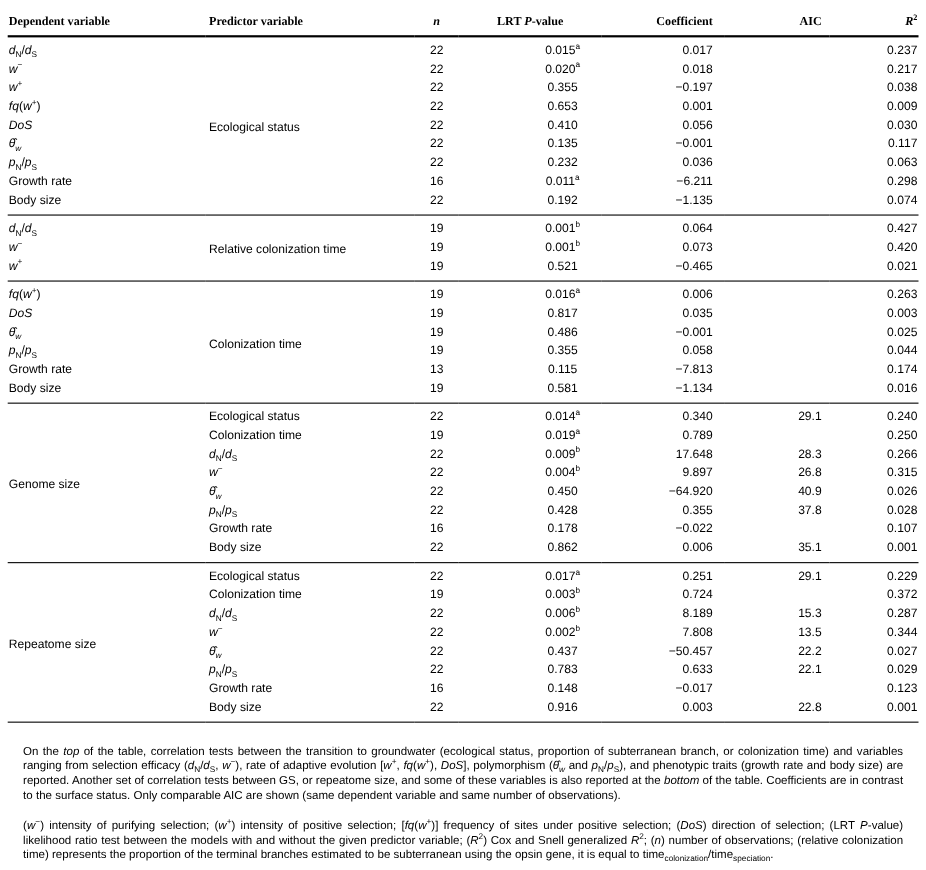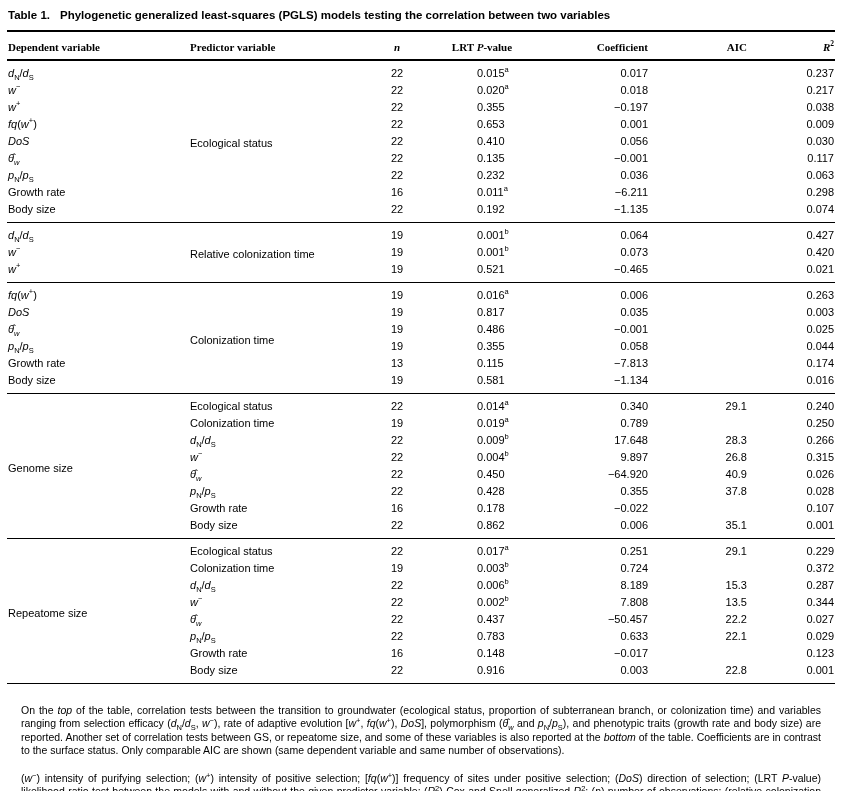--- a/index.html
+++ b/index.html
@@ -30,43 +30,40 @@
     font-family: Liberation Serif, serif;
   }
   td { font-size: 11px; line-height: 15px; white-space: nowrap; }
   tbody tr:first-child td { padding-top: 5px; }
   tbody tr:last-child td { padding-bottom: 5px; }
 
   th.c1, td.c1 { text-align: left; padding-left: 1px; }
   th.c2, td.c2 { text-align: left; padding-left: 3px; }
   th.c3, td.c3 { text-align: center; }
   th.c4 { text-align: center; }
-  td.c4 { text-align: left; padding-left: 60px; }
+  td.c4 { text-align: center; padding-left: 60px; }
   th.c5, td.c5 { text-align: right; padding-right: 11px; }
   th.c6, td.c6 { text-align: right; padding-right: 7px; }
   th.c7, td.c7 { text-align: right; padding-right: 1px; }
   td.shared { vertical-align: middle; }
 
   sub, sup { line-height: 0; }
   sub { font-size: 7.5px; }
   sup { font-size: 7.5px; }
 
   
   .footnotes { padding-top: 6px; font-size: 10.5px; line-height: 13.4px; }
   .fn { margin: 14px; text-align: justify; }
   .fn-marker { margin: 0; text-align: left; }
 </style>
 </head>
 <body>
 
 <div class="page">
 
-  <div class="table-title">
-    <span class="t-label">Table 1.</span><span>Phylogenetic generalized least-squares (PGLS) models testing the correlation between two variables</span>
-  </div>
 
   <table>
     <colgroup>
       <col style="width:180px">
         <col style="width:190px">
         <col style="width:40px">
       <col style="width:130px">
         <col style="width:112px">
         <col style="width:95px">
         <col>

